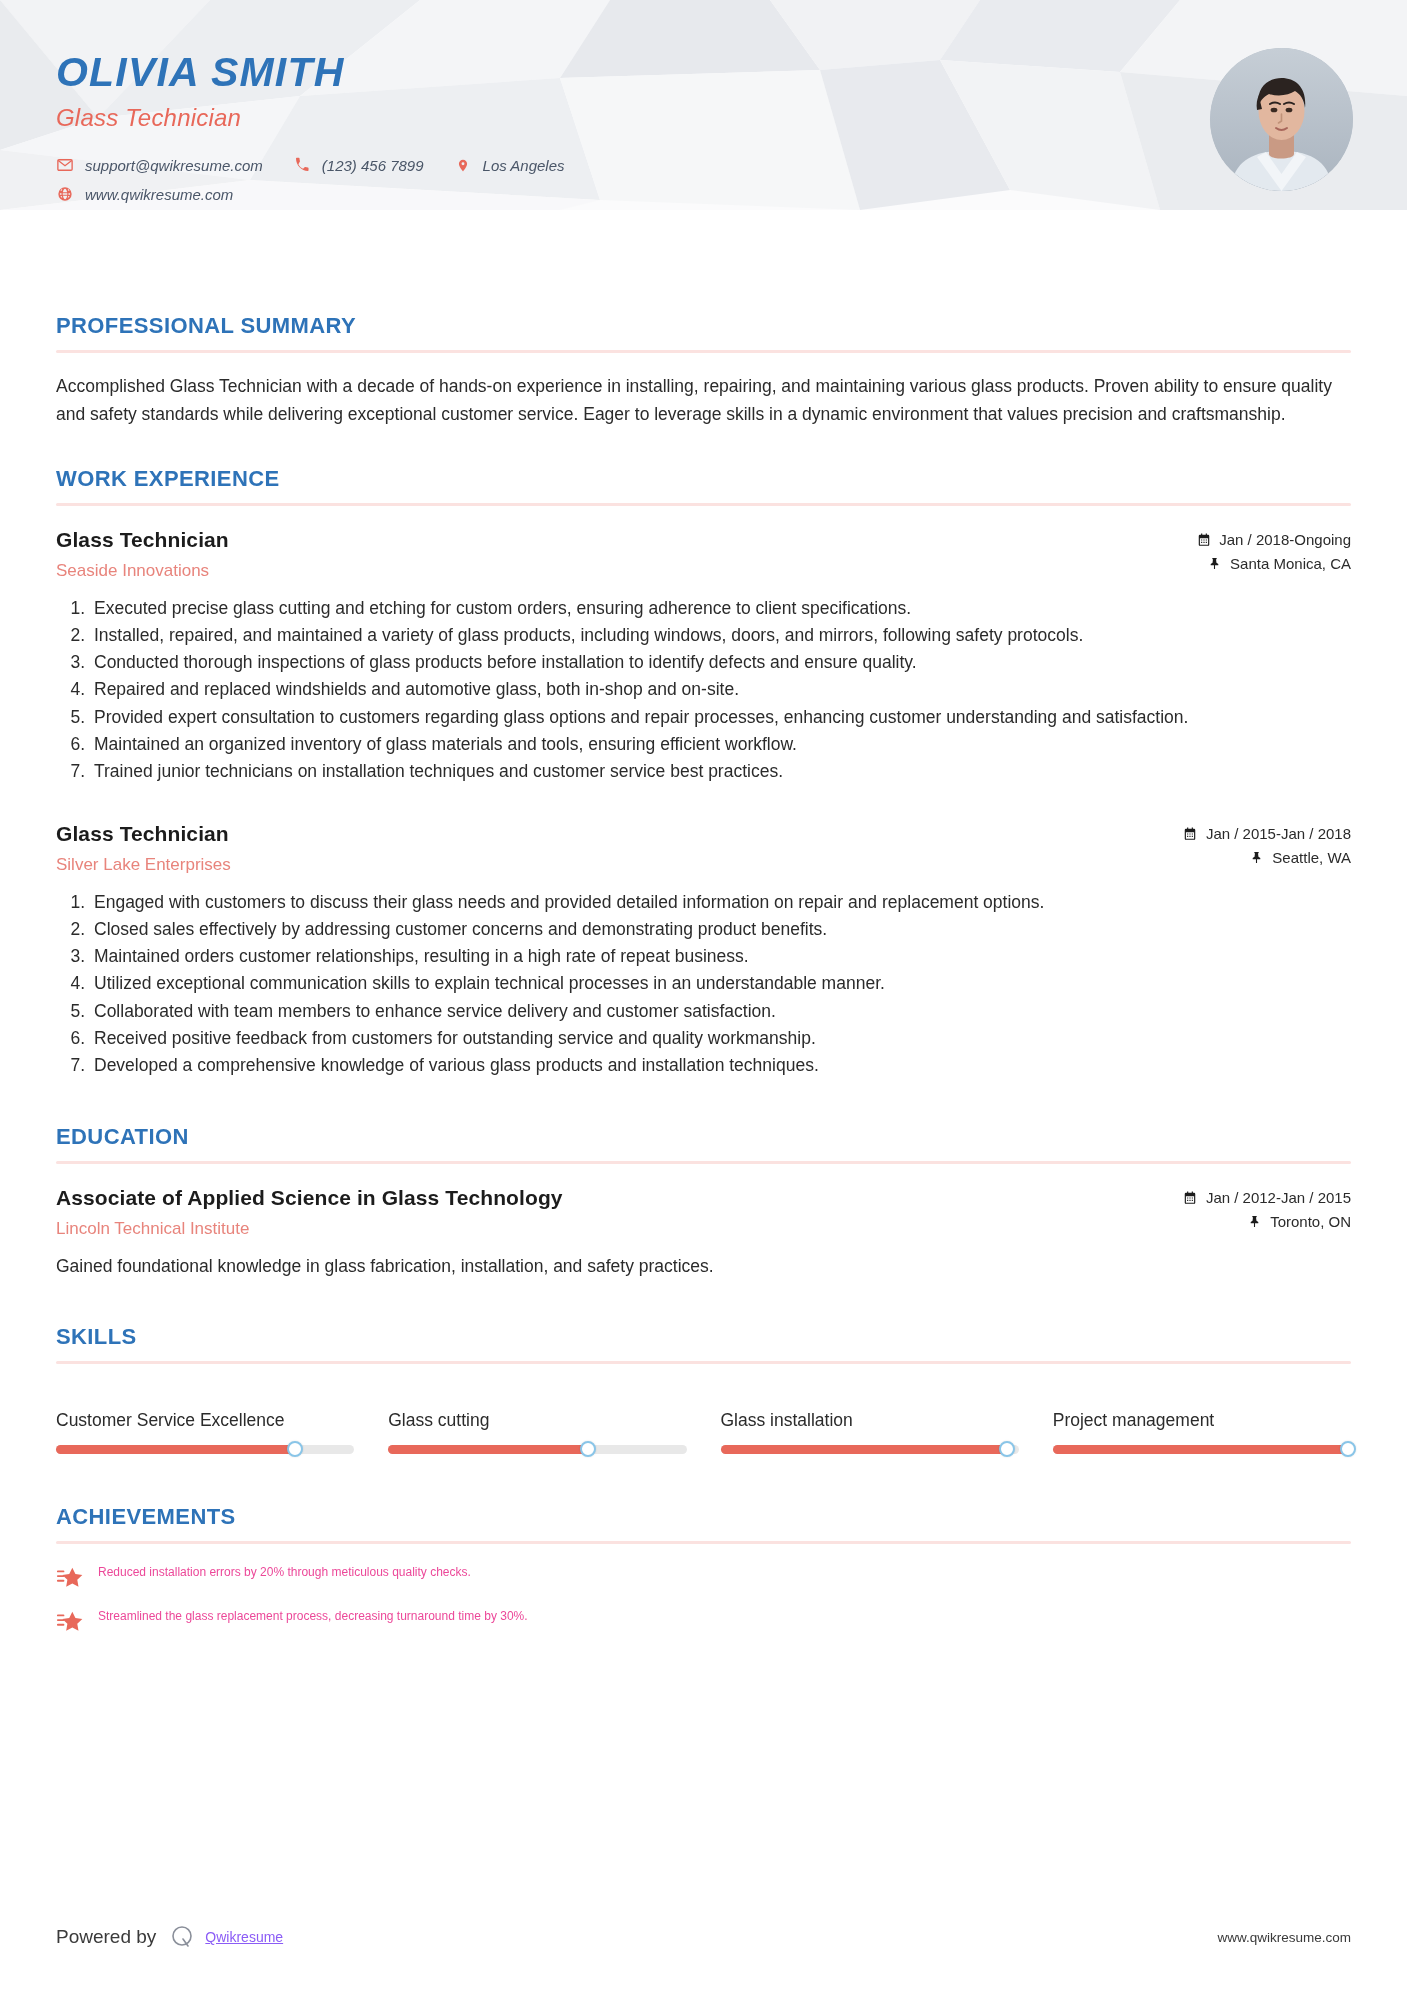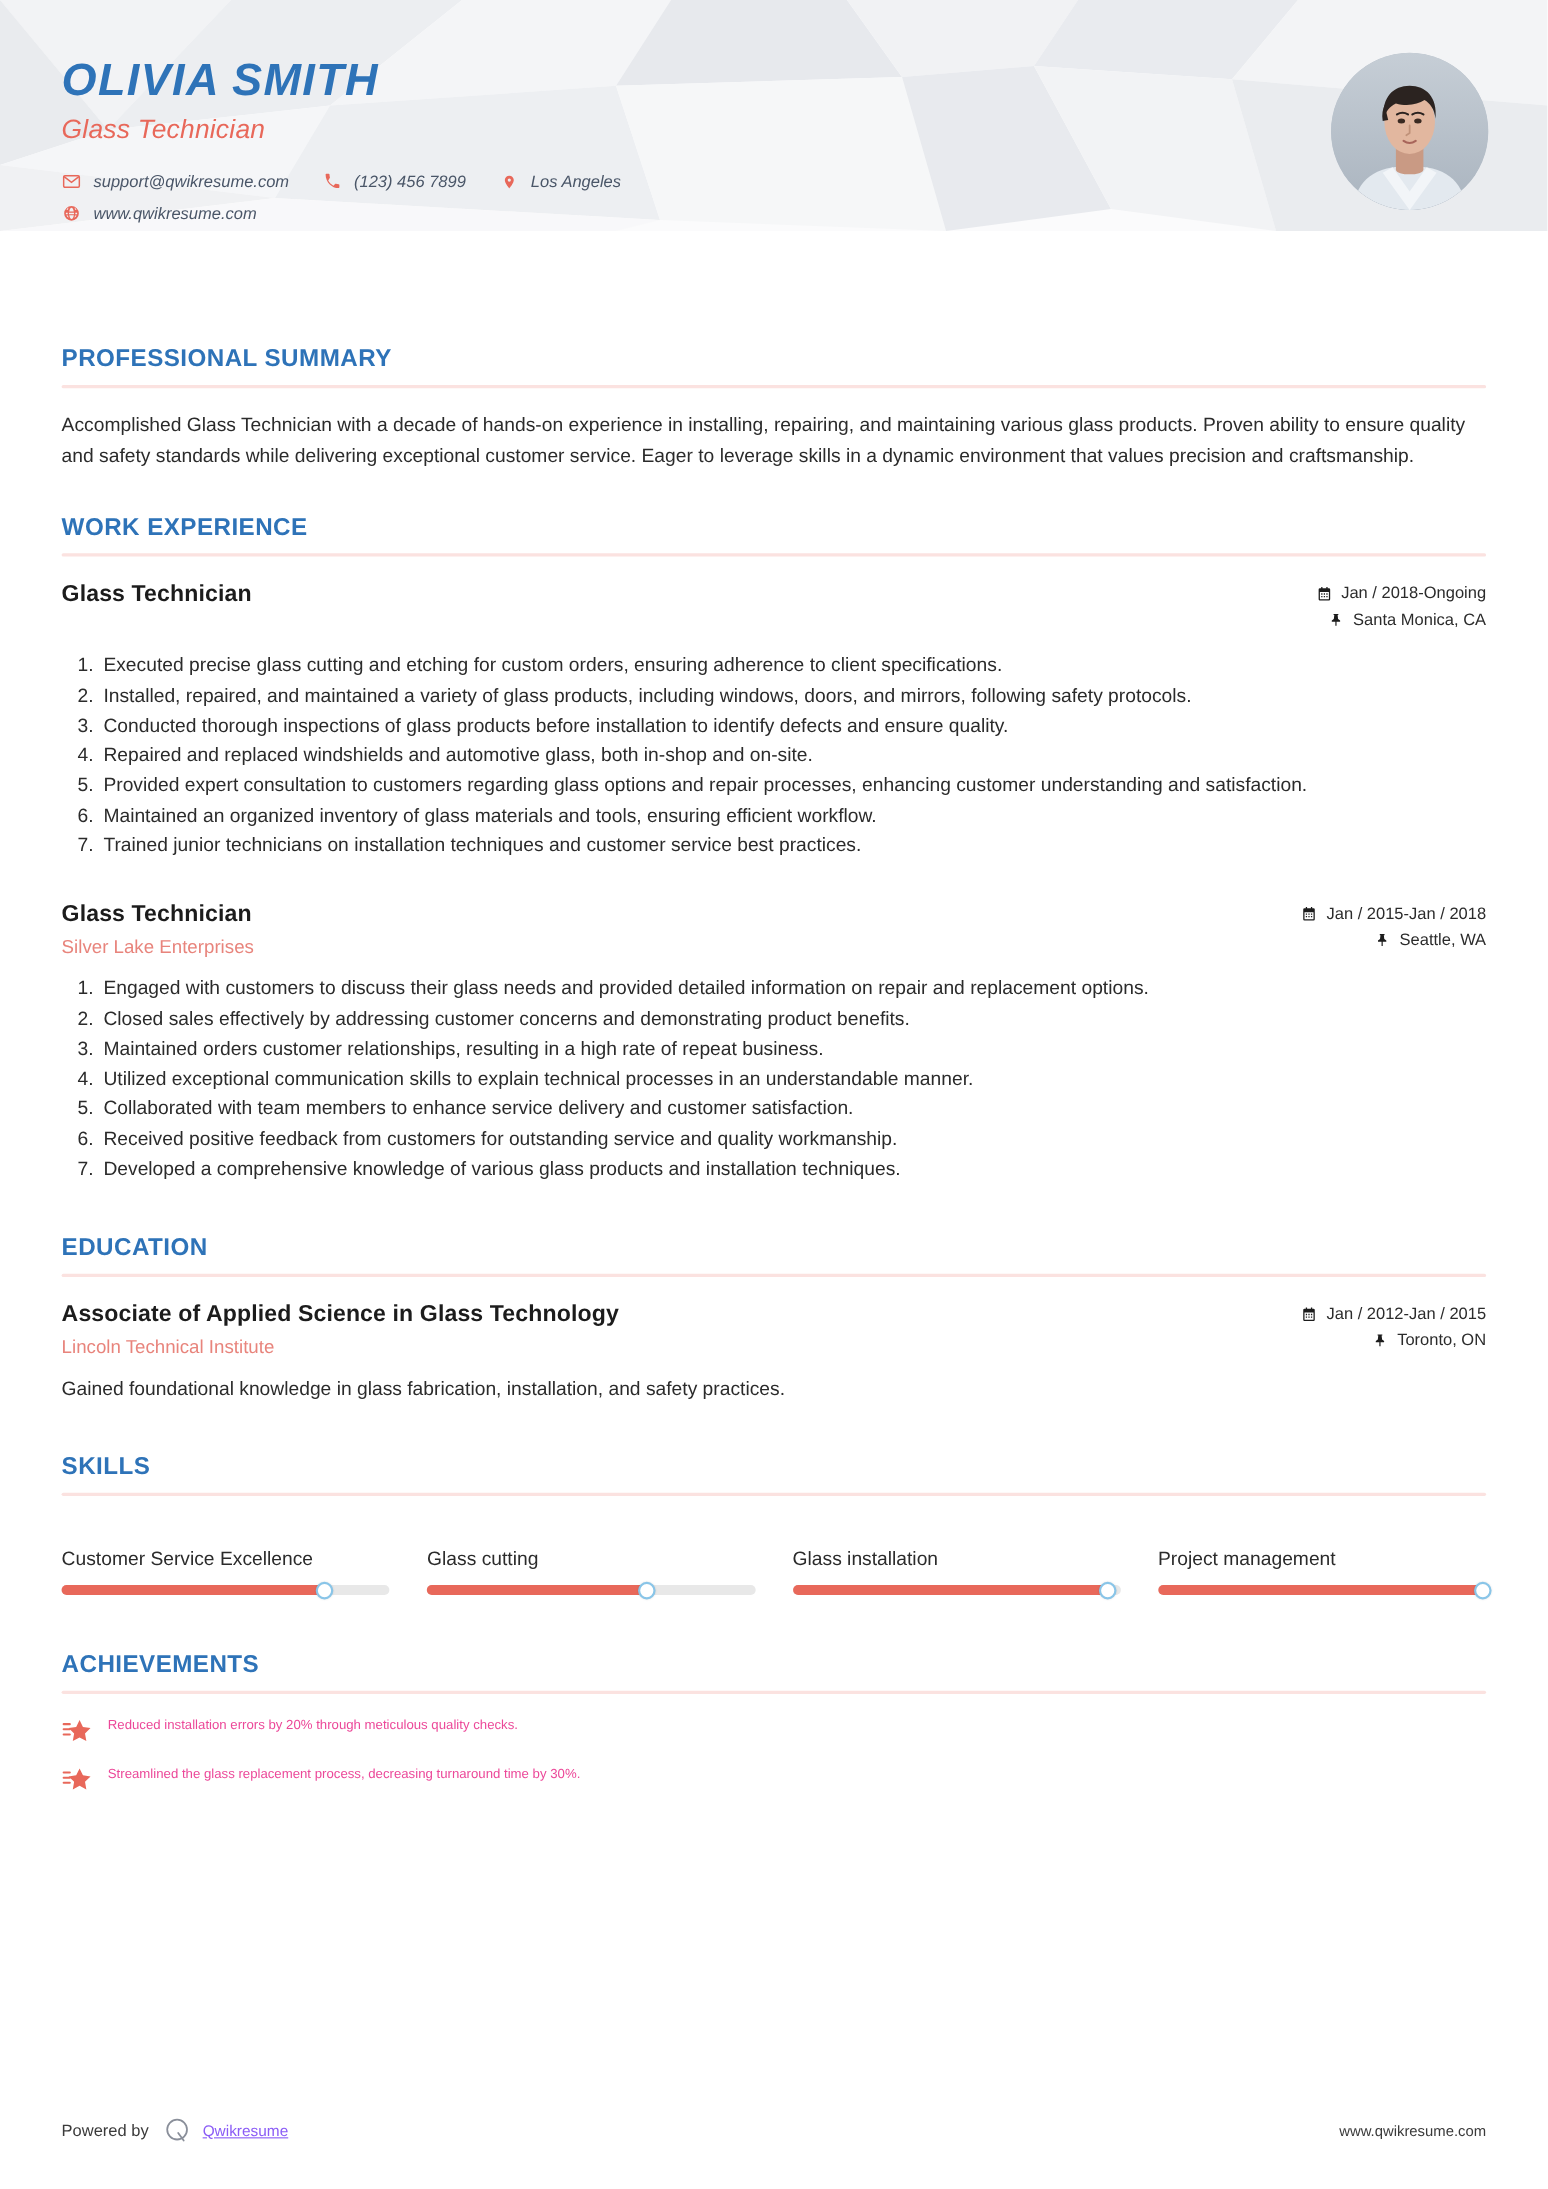--- a/index.html
+++ b/index.html
@@ -255,21 +255,21 @@
     display:flex;
     align-items:center;
     justify-content:space-between;
     z-index:2;
   }
   .footer-left {
     display:flex;
     align-items:center;
   }
   .powered {
-    font-size:15px;
+    font-size:19px;
     color:#3a3a3a;
     margin-right:14px;
   }
   .q-logo {
     width:26px; height:26px;
     margin-right:9px;
     display:inline-flex;
     align-items:center;
     justify-content:center;
     color:#8a8f9a;
@@ -407,20 +407,21 @@
     <div style="height:34px"></div>
 
     <div class="section">
       <div class="section-title">WORK EXPERIENCE</div>
       <div class="section-rule"></div>
 
       <div class="entry">
         <div class="entry-head">
           <div class="entry-left">
             <div class="entry-title">Glass Technician</div>
+            <div class="entry-org">Seaside Innovations</div>
           </div>
           <div class="entry-right">
             <div class="meta-line">
               <span class="ic">
                 <svg width="14" height="14" viewBox="0 0 24 24" fill="currentColor">
                   <path d="M7 1v2H5a2 2 0 0 0-2 2v15a2 2 0 0 0 2 2h14a2 2 0 0 0 2-2V5a2 2 0 0 0-2-2h-2V1h-2v2H9V1H7zm12 8v11H5V9h14zM7 11v2h2v-2H7zm4 0v2h2v-2h-2zm4 0v2h2v-2h-2zM7 15v2h2v-2H7zm4 0v2h2v-2h-2zm4 0v2h2v-2h-2z"></path>
                 </svg>
               </span>
               <span>Jan / 2018-Ongoing</span>
             </div>

